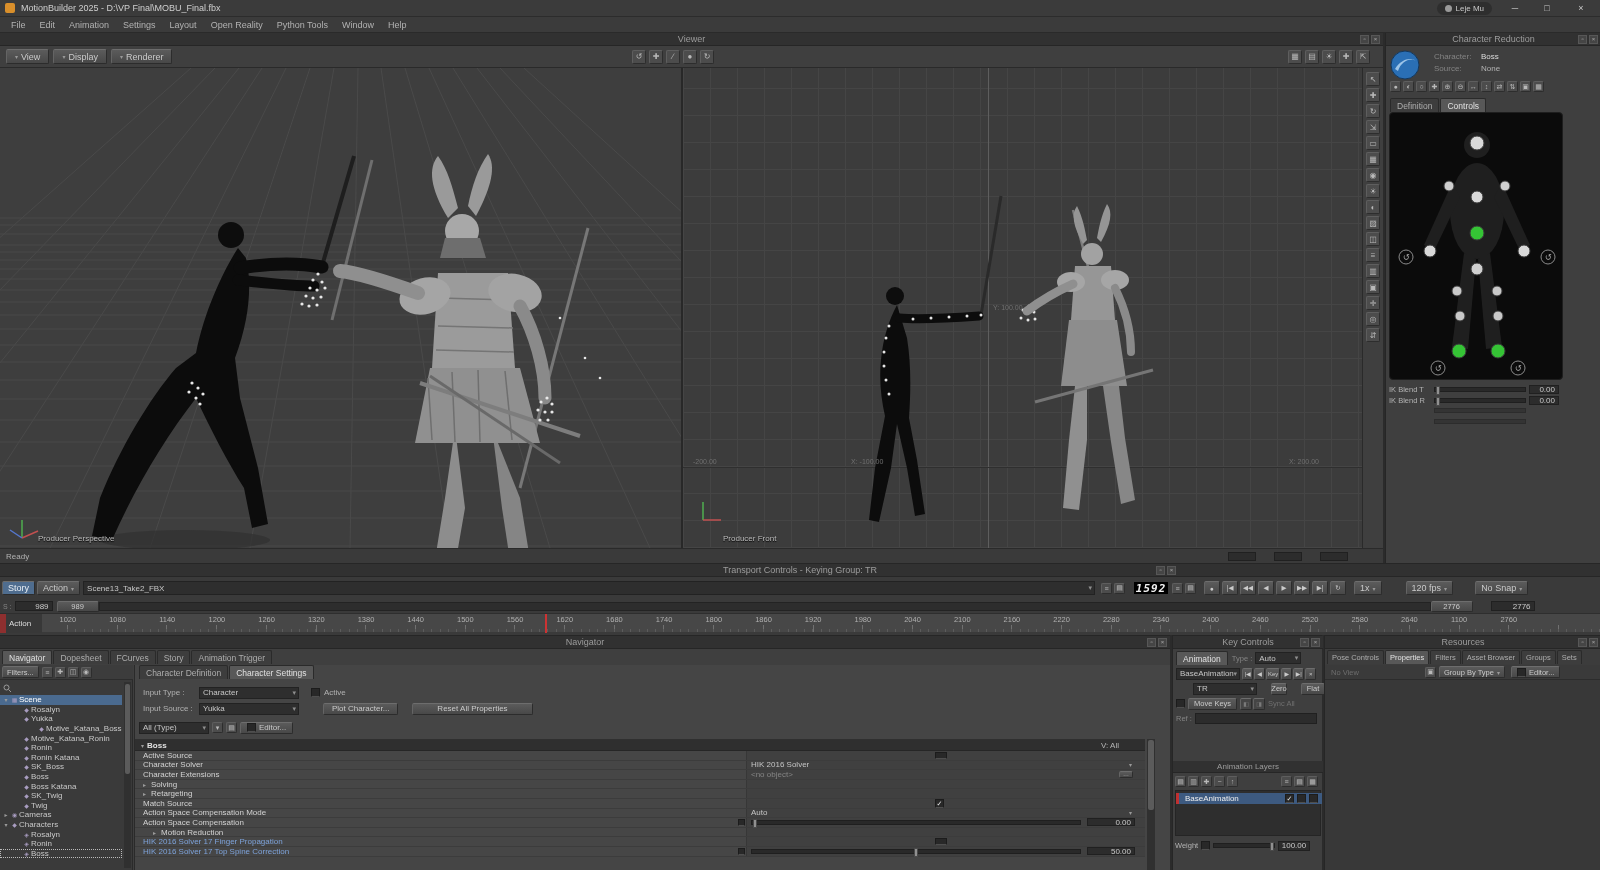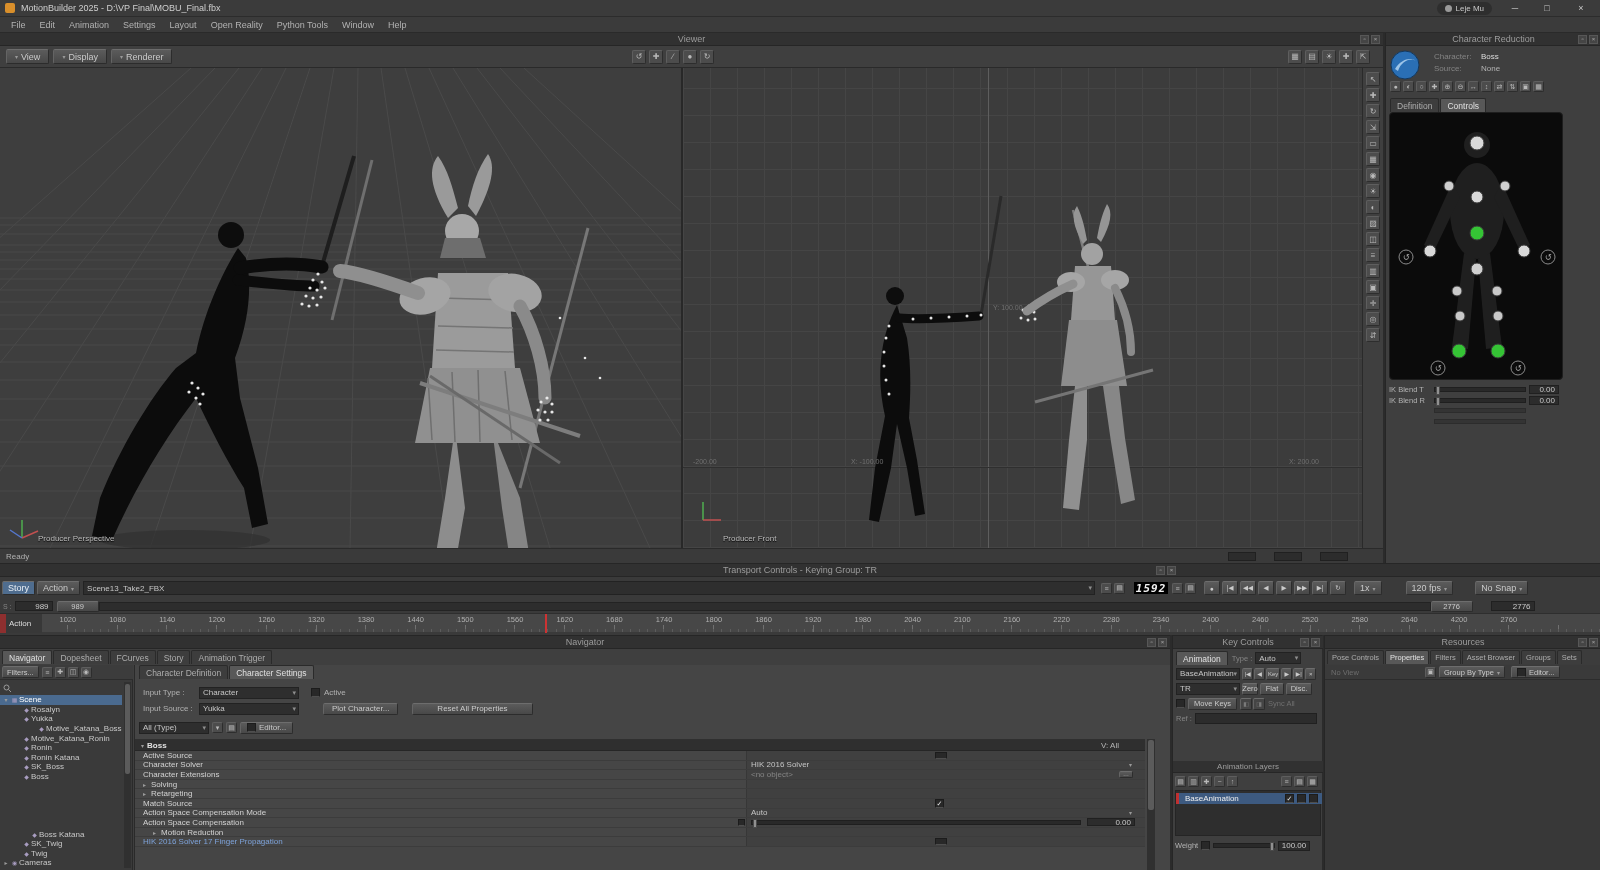--- a/index.html
+++ b/index.html
@@ -516,21 +516,21 @@
         <span>2100</span>
         <span>2160</span>
         <span>2220</span>
         <span>2280</span>
         <span>2340</span>
         <span>2400</span>
         <span>2460</span>
         <span>2520</span>
         <span>2580</span>
         <span>2640</span>
-        <span>4200</span>
+        <span>1100</span>
         <span>2760</span>
       </div>
     <div class="abs" style="left:67px;right:0;bottom:0;height:7px;background:repeating-linear-gradient(90deg,#707070 0 1px,transparent 1px 49.7px)"></div>
     <div class="abs" style="left:67px;right:0;bottom:0;height:3px;background:repeating-linear-gradient(90deg,#5c5c5c 0 1px,transparent 1px 8.283px)"></div>
     <div class="abs" style="left:545px;top:0;width:2px;height:19px;background:#cc3333"></div>
   </div>
 </div>
 
 <div class="abs" style="left:0;top:635px;width:1170px;height:235px;background:#3f3f3f;border-top:1px solid #262626">
   <div class="hdr" style="left:0;top:0;width:1170px;height:13px">
@@ -601,21 +601,21 @@
         <div class="tree-item" style="padding-left: 14px;">
         <span class="arr"></span>
         <span class="tico">◆</span>
         <span>SK_Boss</span>
       </div>
         <div class="tree-item" style="padding-left: 14px;">
         <span class="arr"></span>
         <span class="tico">◆</span>
         <span>Boss</span>
       </div>
-        <div class="tree-item" style="padding-left: 22px; margin-top: 48px;">
+        <div class="tree-item" style="padding-left: 14px;">
         <span class="arr"></span>
         <span class="tico">◆</span>
         <span>Boss Katana</span>
       </div>
         <div class="tree-item" style="padding-left: 14px;">
         <span class="arr"></span>
         <span class="tico">◆</span>
         <span>SK_Twig</span>
       </div>
         <div class="tree-item" style="padding-left: 14px;">
@@ -746,20 +746,30 @@
       <div class="prow expandable">
         <span class="pname" style="padding-left:18px">Motion Reduction</span>
           <span class="pval"></span>
       </div>
       <div class="prow">
         <span class="pname blue">HIK 2016 Solver 17 Finger Propagation</span>
         <span class="pval">
             <span class="chk" style="position:absolute;left:188px;width:12px;height:7px"></span>
           </span>
       </div>
+      <div class="prow">
+        <span class="pname blue">HIK 2016 Solver 17 Top Spine Correction</span>
+        <span class="pval">
+          <span class="chk" style="position:absolute;left:-9px;width:7px;height:7px"></span>
+          <div class="slide" style="width:330px">
+              <div class="sh" style="left:162px"></div>
+            </div>
+          <span class="fld" style="position:absolute;left:340px;width:48px;height:8px;justify-content:flex-end">50.00</span>
+        </span>
+      </div>
     </div>
     <div class="abs" style="left:1012px;top:74px;width:8px;height:132px;background:#303030">
       <div style="position:absolute;left:1px;top:1px;width:6px;height:70px;background:#5b5b5b;border-radius:2px"></div>
     </div>
   </div>
 </div>
 
 <div class="abs" style="left:1172px;top:635px;width:150px;height:235px;background:#3f3f3f;border-top:1px solid #262626;border-left:1px solid #262626">
   <div class="hdr" style="left:0;top:0;width:150px;height:13px">
     <span>Key Controls</span>
@@ -782,21 +792,21 @@
     <span class="flex" style="gap:1px">
 
     <span class="btn" style="min-width:11px;height:12px;padding:0 1px;font-size:6px">|◀</span>
         <span class="btn" style="min-width:11px;height:12px;padding:0 1px;font-size:6px">◀</span>
         <span class="btn" style="min-width:11px;height:12px;padding:0 1px;font-size:6px">Key</span>
         <span class="btn" style="min-width:11px;height:12px;padding:0 1px;font-size:6px">▶</span>
         <span class="btn" style="min-width:11px;height:12px;padding:0 1px;font-size:6px">▶|</span>
         <span class="btn" style="min-width:11px;height:12px;padding:0 1px;font-size:6px">×</span>
       </span>
   </div>
-  <div class="abs flex" style="left:3px;top:46px;height:13px;gap:2px">
+  <div class="abs flex" style="left:20px;top:46px;height:13px;gap:14px">
     <span class="dd" style="width:64px;height:12px">
         <span>TR</span>
       </span>
     <span class="btn" style="width:16px;height:12px;font-size:7.5px">Zero</span>
     <span class="btn" style="width:24px;height:12px;font-size:7.5px">Flat</span>
     <span class="btn" style="width:26px;height:12px;font-size:7.5px">Disc.</span>
   </div>
   <div class="abs flex" style="left:3px;top:61px;height:13px;gap:3px">
     <span class="chk"></span>
     <span class="btn" style="height:12px;padding:0 5px;font-size:7.5px">Move Keys</span>

